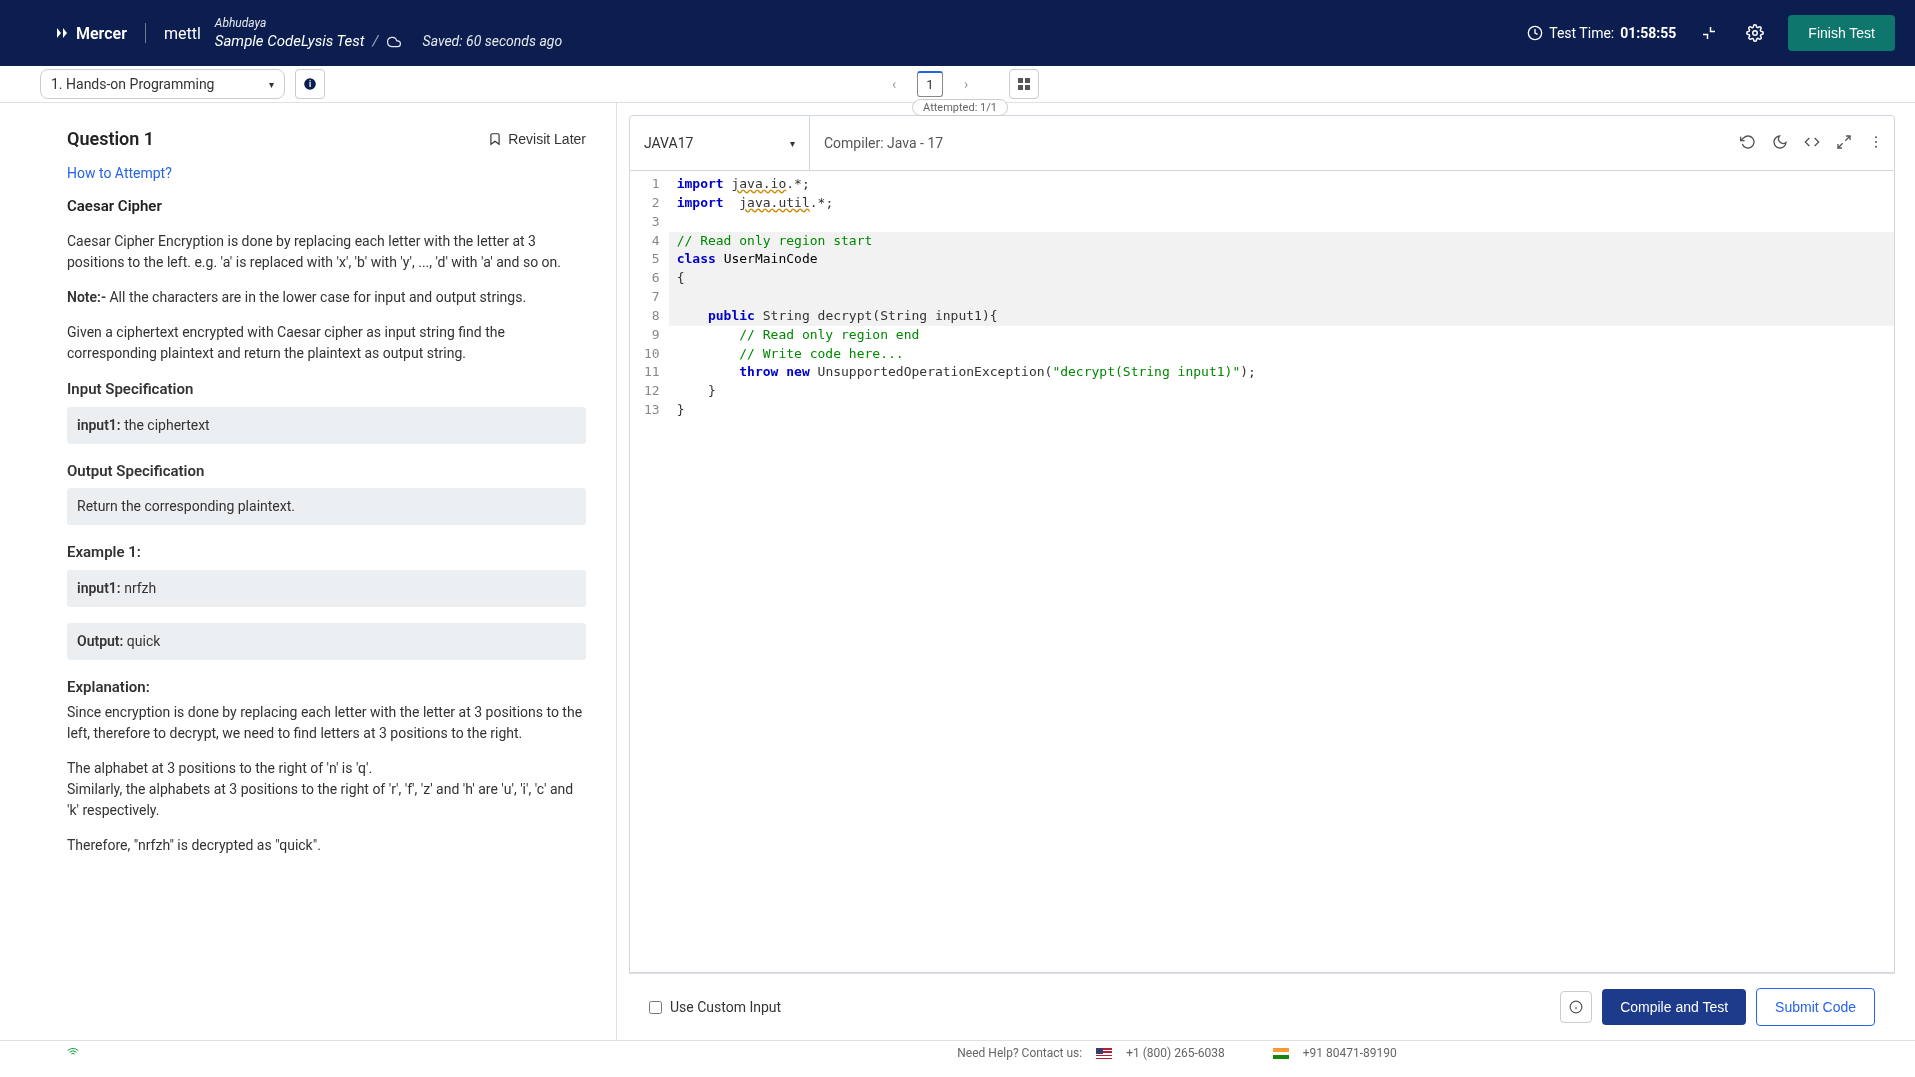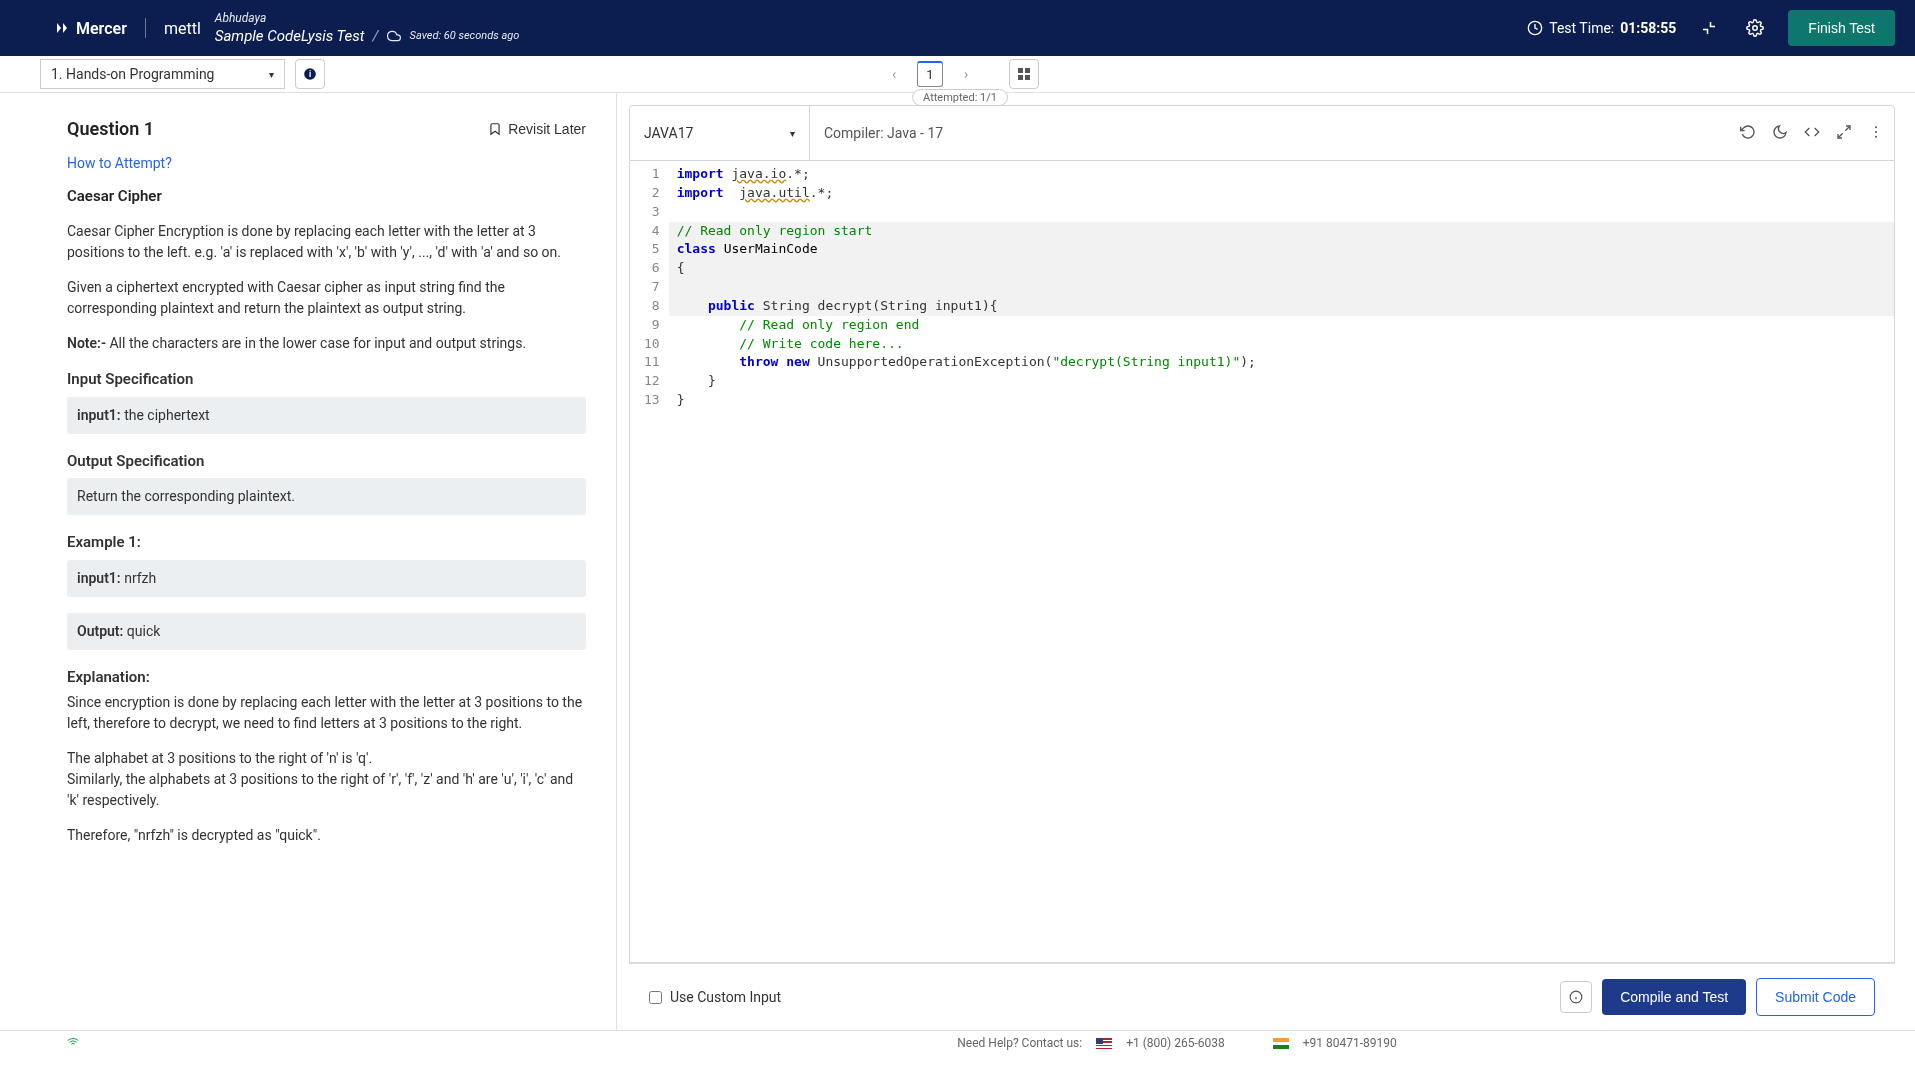--- a/index.html
+++ b/index.html
@@ -1,32 +1,32 @@
 <!DOCTYPE html>
 <html><head>
 <meta charset="utf-8">
 <style>
 * { box-sizing: border-box; margin: 0; padding: 0; }
 body { font-family: -apple-system, BlinkMacSystemFont, "Segoe UI", Roboto, sans-serif; font-size: 14px; color: #333; background: #fff; overflow: hidden; }
-.header { background: #0b1e4f; color: #fff; height: 56px; display: flex; align-items: center; padding: 0 20px 0 55px; }
+.header { background: #0b1e4f; color: #fff; height: 66px; display: flex; align-items: center; padding: 0 20px 0 55px; }
 .logo-section { display: flex; align-items: center; gap: 10px; }
 .logo-mercer { font-weight: 600; font-size: 16px; display: flex; align-items: center; gap: 5px; }
 .logo-divider { width: 1px; height: 20px; background: rgba(255,255,255,0.4); margin: 0 8px; }
 .logo-mettl { font-size: 16px; font-weight: 400; }
 .test-info { margin-left: 14px; font-style: italic; }
 .test-user { font-size: 12px; opacity: 0.9; }
 .test-title-row { display: flex; align-items: center; gap: 8px; font-size: 15px; margin-top: 2px; }
-.saved-text { opacity: 0.9; font-size: 11px; display: flex; align-items: flex-start; gap: 9px; }
+.saved-text { opacity: 0.9; font-size: 14px; display: flex; align-items: flex-end; gap: 22px; }
 .header-right { margin-left: auto; display: flex; align-items: center; gap: 20px; }
 .test-time { display: flex; align-items: center; gap: 6px; font-size: 14px; }
 .finish-btn { background: #0f766e; color: #fff; border: none; padding: 10px 20px; border-radius: 4px; font-size: 14px; cursor: pointer; }
 .icon-btn { background: transparent; border: none; color: #fff; cursor: pointer; padding: 4px; display: flex; }
 
 .subheader { height: 37px; border-bottom: 1px solid #e0e0e0; display: flex; align-items: center; padding: 0 40px; background: #fff; }
-.section-dropdown { border: 1px solid #ccc; border-radius: 0; padding: 6px 14px 6px 10px; font-size: 14px; background: #fff; position: relative; min-width: 245px; display: flex; align-items: center; cursor: pointer; }
+.section-dropdown { border: 1px solid #ccc; border-radius: 8px; padding: 6px 14px 6px 10px; font-size: 14px; background: #fff; position: relative; min-width: 245px; display: flex; align-items: center; cursor: pointer; }
 .section-dropdown::after { content: '▾'; position: absolute; right: 10px; font-size: 10px; }
 .info-icon-box { margin-left: 10px; width: 30px; height: 30px; border: 1px solid #ccc; border-radius: 4px; display: flex; align-items: center; justify-content: center; color: #0b1e4f; cursor: pointer; }
 .question-nav { margin-left: auto; margin-right: auto; display: flex; align-items: center; gap: 10px; position: relative; }
 .nav-arrow { width: 26px; height: 26px; display: flex; align-items: center; justify-content: center; color: #999; cursor: pointer; }
 .nav-num { width: 26px; height: 26px; border: 1px solid #888; border-top: 2px solid #2563eb; border-radius: 3px; display: flex; align-items: center; justify-content: center; font-size: 13px; cursor: pointer; }
 .grid-icon-box { width: 30px; height: 30px; border: 1px solid #ccc; border-radius: 4px; display: flex; align-items: center; justify-content: center; margin-left: 20px; cursor: pointer; }
 .attempted-badge { position: absolute; top: 30px; left: 50%; transform: translateX(-50%); background: #fff; border: 1px solid #ccc; border-radius: 10px; padding: 1px 10px; font-size: 11px; color: #666; white-space: nowrap; }
 
 .main { display: flex; height: calc(100vh - 78px - 37px - 25px); }
 .left-panel { width: 617px; border-right: 1px solid #e0e0e0; overflow-y: auto; padding: 25px 30px 20px 67px; position: relative; }
@@ -163,22 +163,22 @@
         <svg width="14" height="16" viewBox="0 0 24 24" fill="none" stroke="currentColor" stroke-width="2">
             <path d="M19 21l-7-5-7 5V5a2 2 0 0 1 2-2h10a2 2 0 0 1 2 2z"></path>
           </svg>
         <span>Revisit Later</span>
       </button>
     </div>
     <a class="how-to-link">How to Attempt?</a>
     <div class="problem-title">Caesar Cipher</div>
     <div class="prose">
       <p>Caesar Cipher Encryption is done by replacing each letter with the letter at 3 positions to the left. e.g. 'a' is replaced with 'x', 'b' with 'y', ..., 'd' with 'a' and so on.</p>
+      <p><strong>Note:-</strong><span>  All the characters are in the lower case for input and output strings.</span></p>
       <p>Given a ciphertext encrypted with Caesar cipher as input string find the corresponding plaintext and return the plaintext as output string.</p>
-      <p><strong>Note:-</strong><span>  All the characters are in the lower case for input and output strings.</span></p>
       <div class="subheading">Input Specification</div>
       <div class="spec-box"><strong>input1:</strong><span> the ciphertext</span></div>
       <div class="subheading">Output Specification</div>
       <div class="spec-box">Return the corresponding plaintext.</div>
       <div class="subheading">Example 1:</div>
       <div class="spec-box"><strong>input1:</strong><span> nrfzh</span></div>
       <div class="spec-box"><strong>Output:</strong><span> quick</span></div>
       <div class="subheading">Explanation:</div>
       <p>Since encryption is done by replacing each letter with the letter at 3 positions to the left, therefore to decrypt, we need to find letters at 3 positions to the right.</p>
       <p><span>The alphabet at 3 positions to the right of 'n' is 'q'.</span><br><span>Similarly, the alphabets at 3 positions to the right of 'r', 'f', 'z' and 'h' are 'u', 'i', 'c' and 'k' respectively.</span></p>

